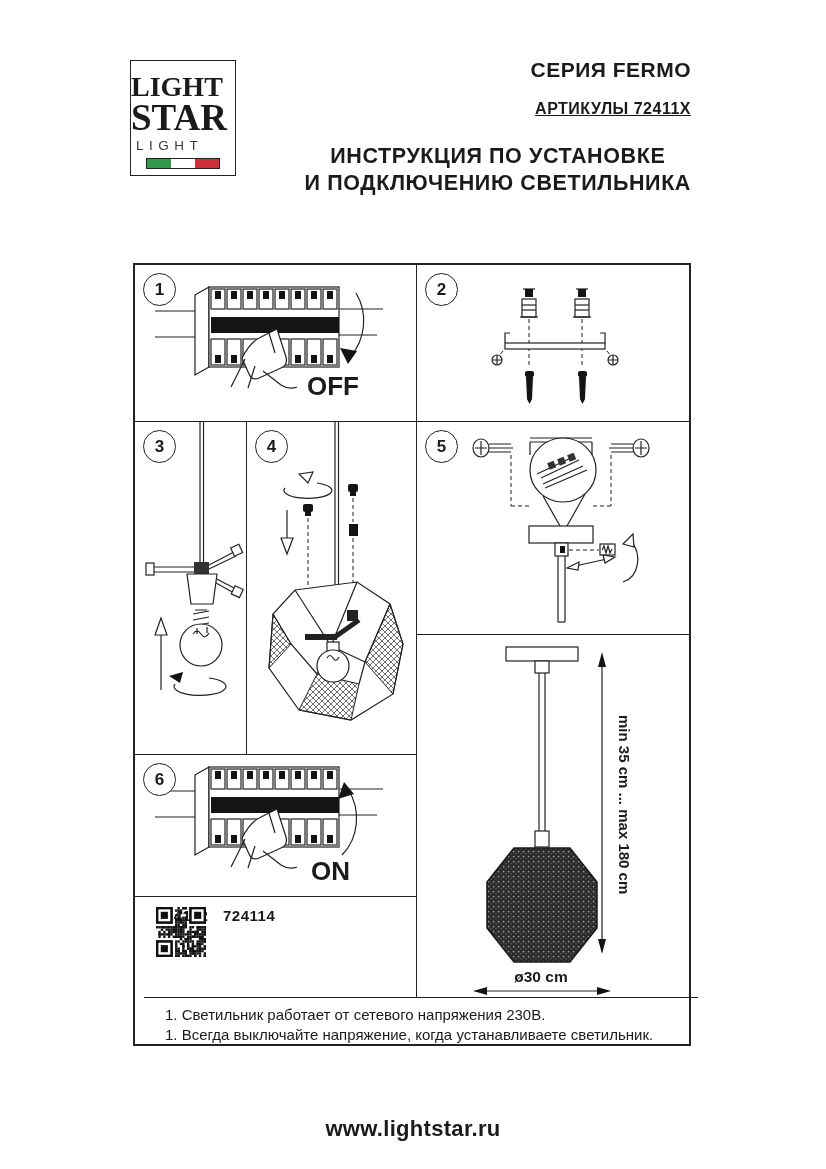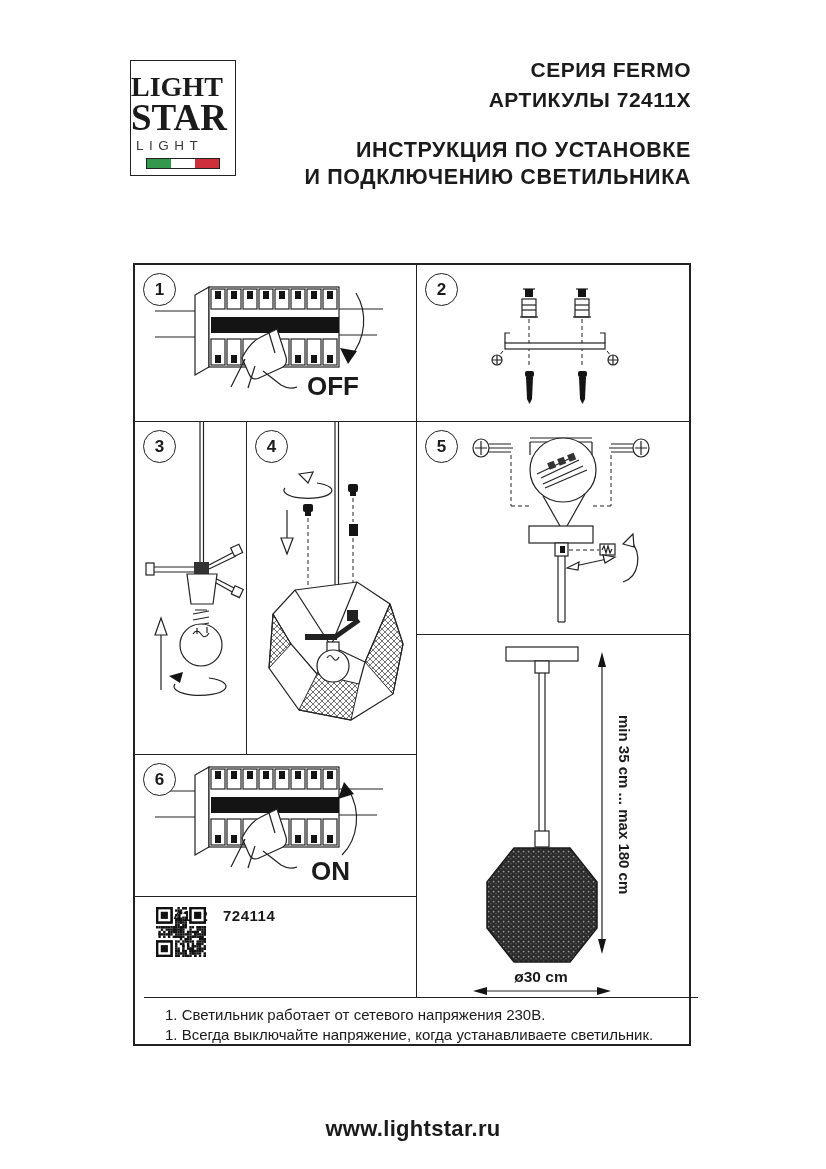--- a/index.html
+++ b/index.html
@@ -12,22 +12,22 @@
     border:1.5px solid #222;box-sizing:border-box;text-align:left;background:#fff;}
   .logo-light{font-family:"Liberation Serif",serif;font-weight:bold;font-size:28px;
     line-height:.92;margin-top:13px;letter-spacing:0px;}
   .logo-star{font-family:"Liberation Serif",serif;font-weight:bold;font-size:37px;line-height:.95;}
   .logo-group{font-size:13.5px;letter-spacing:5.5px;color:#3a3a3a;margin-top:3px;text-indent:5px;}
   .flag{width:72px;height:9px;margin:5px auto 0;border:1px solid #222;display:flex;}
   .flag span{flex:1;}
   
   .hdr{position:absolute;right:135px;top:58px;text-align:right;}
   .hdr-series{font-size:21px;font-weight:bold;letter-spacing:.5px;}
-  .hdr-articles{font-size:21px;font-weight:bold;letter-spacing:.5px;margin-top:6px;}
-  .hdr-title{margin-top:25px;font-size:21.5px;font-weight:bold;letter-spacing:.6px;line-height:1.27;}
+  .hdr-articles{font-size:16px;font-weight:bold;letter-spacing:.5px;margin-top:18px;text-decoration:underline;}
+  .hdr-title{margin-top:25px;font-size:21.5px;font-weight:bold;letter-spacing:.6px;line-height:1.27;text-align:center;}
   
   .main{position:absolute;left:133px;top:263px;width:558px;height:783px;
     border:2px solid #222;box-sizing:border-box;background:#fff;}
   .panel{position:absolute;box-sizing:border-box;}
   .p1{left:0;top:0;width:282px;height:157px;border-right:1.5px solid #222;border-bottom:1.5px solid #222;}
   .p2{left:282px;top:0;width:272px;height:157px;border-bottom:1.5px solid #222;}
   .p3{left:0;top:157px;width:112px;height:332px;border-right:1.5px solid #222;}
   .p4{left:112px;top:157px;width:170px;height:332px;border-right:1.5px solid #222;}
   .p5{left:282px;top:157px;width:272px;height:213px;border-bottom:1.5px solid #222;}
   .plamp{left:282px;top:370px;width:272px;height:362px;border-left:1.5px solid #222;margin-left:-1.5px;}

